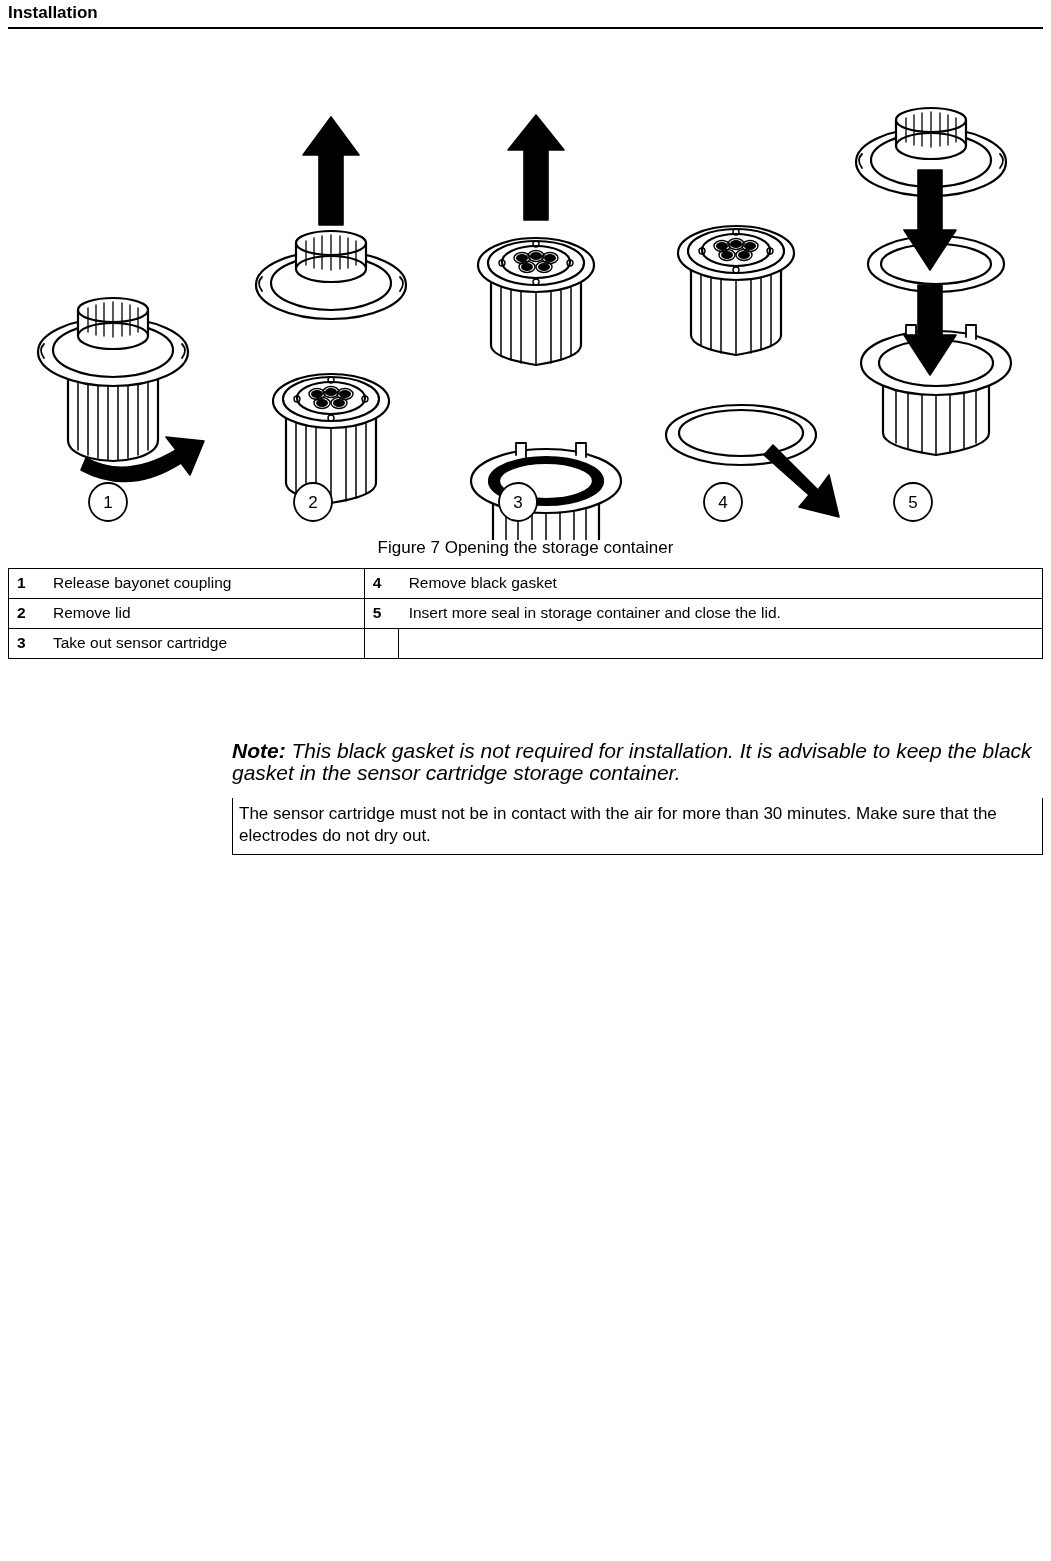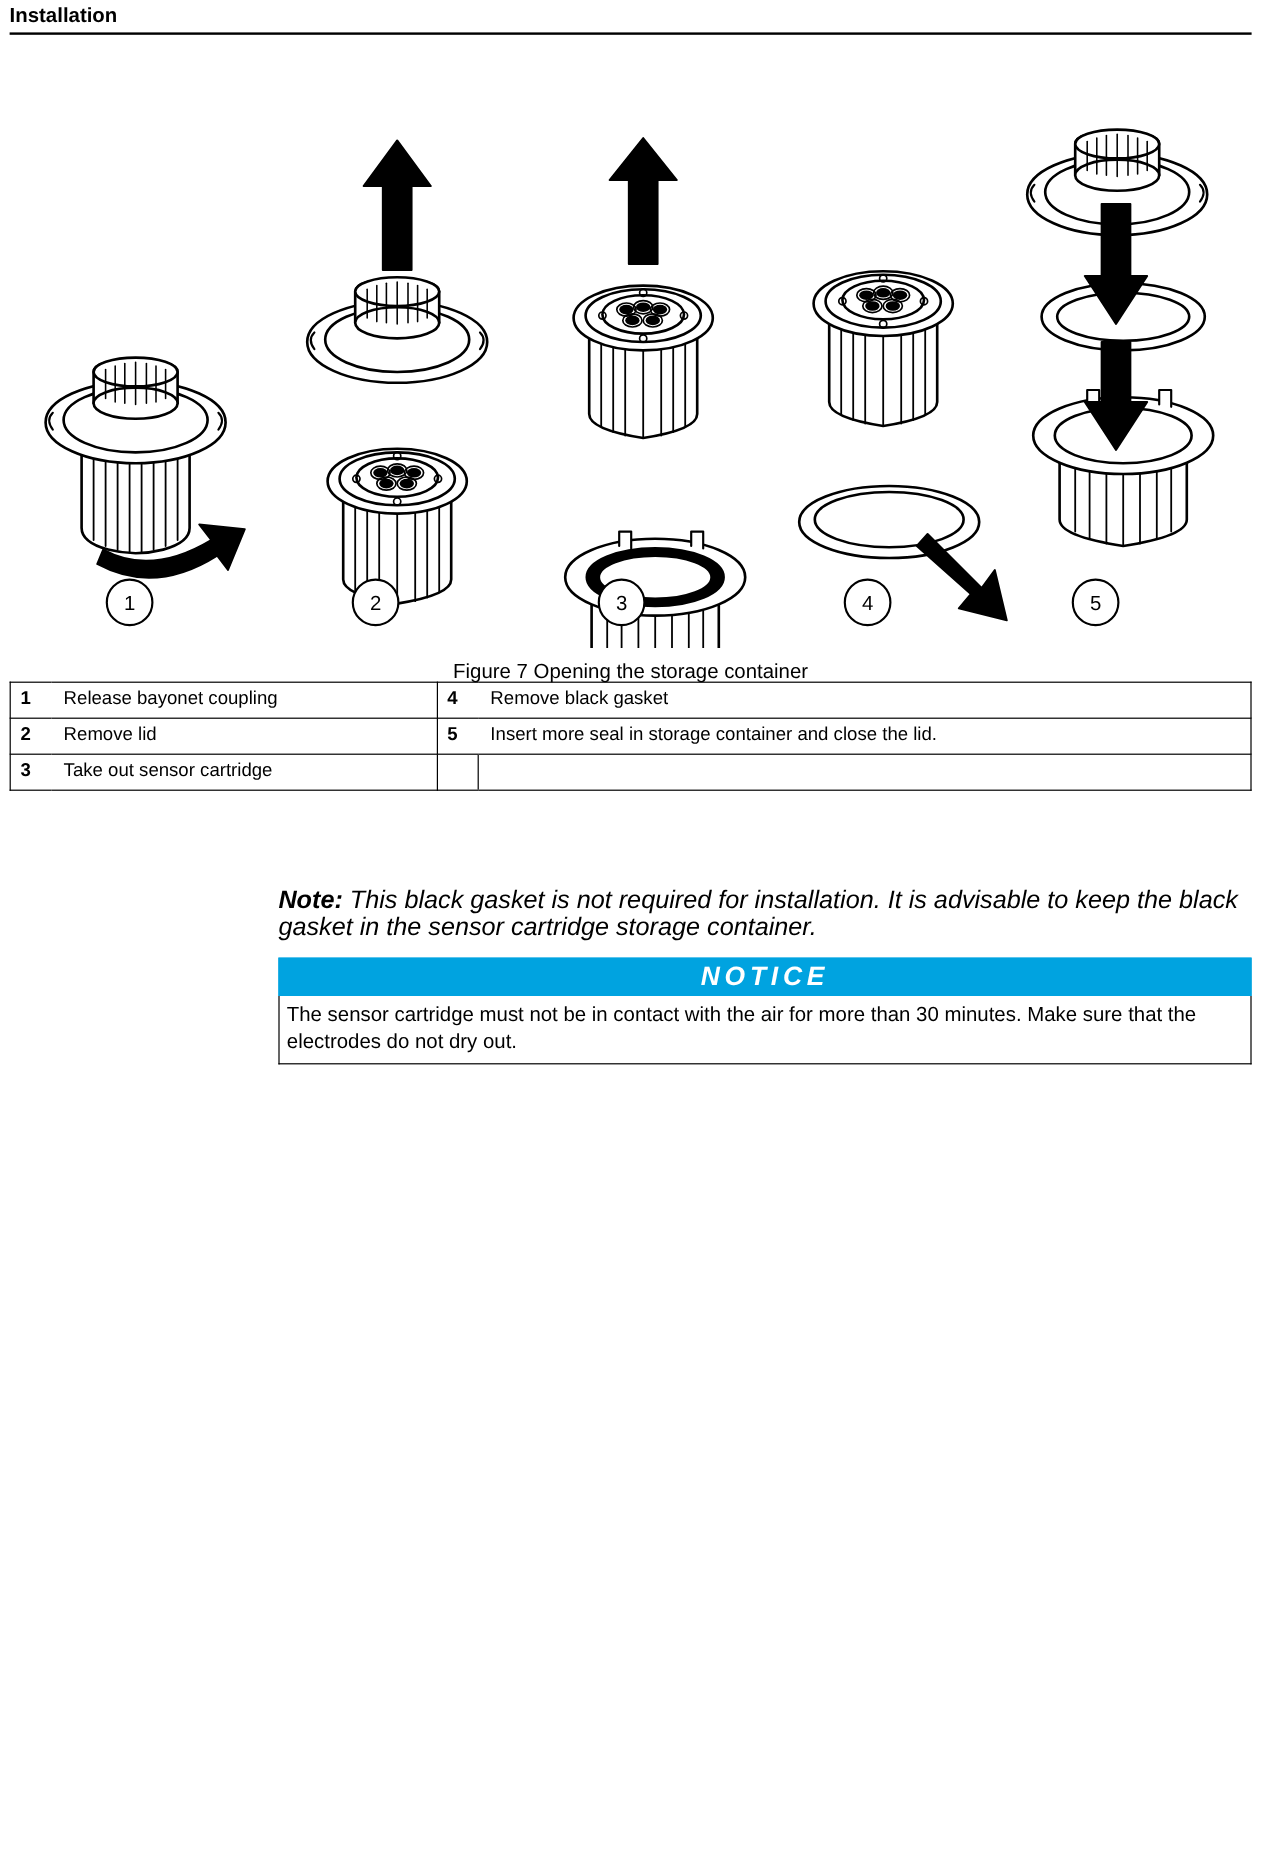--- a/index.html
+++ b/index.html
@@ -443,21 +443,21 @@
       <g font-family="Liberation Sans, sans-serif" font-size="17" fill="#000" text-anchor="middle">
         <text x="100" y="403">1</text>
         <text x="305" y="403">2</text>
         <text x="510" y="403">3</text>
         <text x="715" y="403">4</text>
         <text x="905" y="403">5</text>
       </g>
     </svg>
   </div>
 
-  <div class="fig-caption" style="left:8px;margin-top:12px;">Figure 7 Opening the storage container</div>
+  <div class="fig-caption" style="left:8px;">Figure 7 Opening the storage container</div>
 
   <table class="legend-table">
     <tbody>
       <tr>
         <td class="num">1</td>
         <td class="txt">Release bayonet coupling</td>
         <td class="num">4</td>
         <td class="txt">Remove black gasket</td>
       </tr>
       <tr>
@@ -473,20 +473,17 @@
         <td class="blank noborder-top"></td>
       </tr>
     </tbody>
   </table>
 
   <div class="note">
     <b>Note:</b><span> This black gasket is not required for installation. It is advisable to keep the black gasket in the sensor cartridge storage container.</span>
   </div>
 
   <div class="notice">
-    <div class="notice-bar">
-      <span>NOTICE</span>
-    </div>
     <div class="notice-body">The sensor cartridge must not be in contact with the air for more than 30 minutes. Make sure that the electrodes do not dry out.</div>
   </div>
 
 
 </div>
 
 </body></html>

